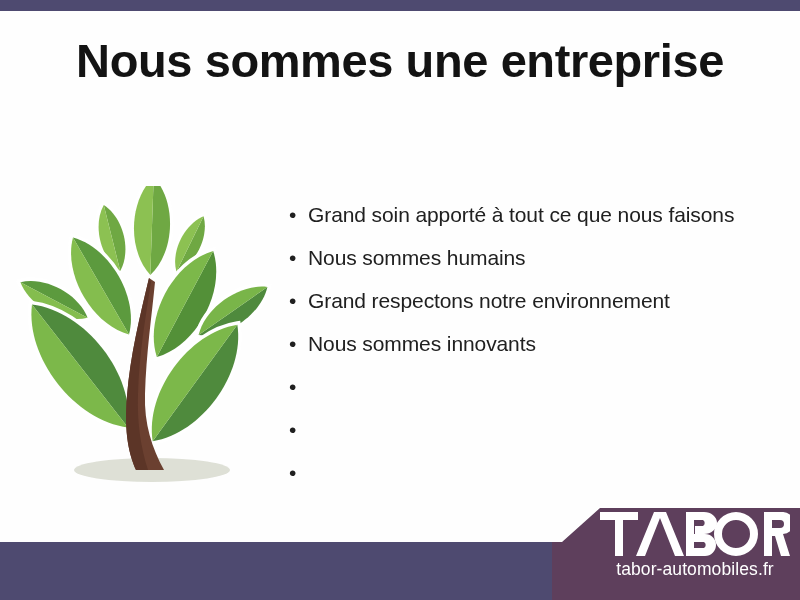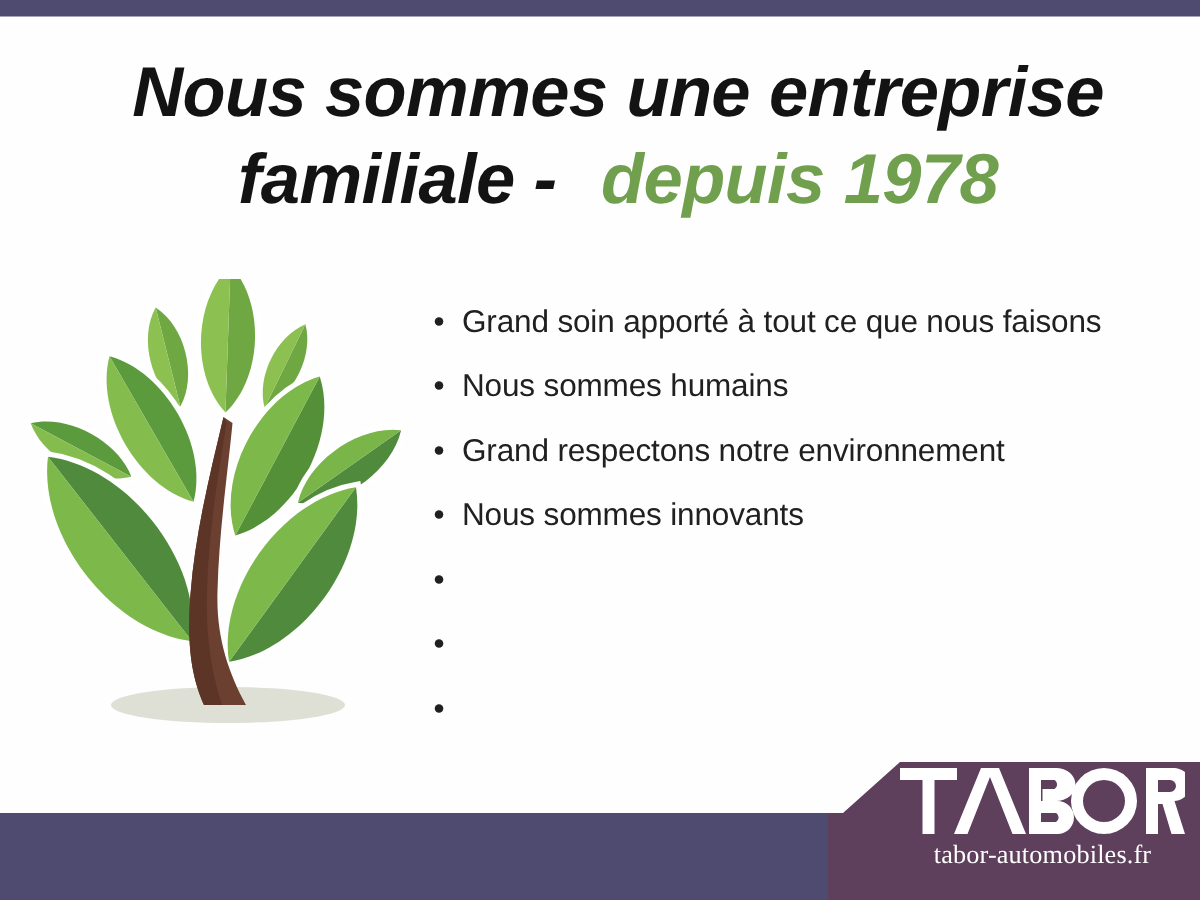--- a/index.html
+++ b/index.html
@@ -50,39 +50,38 @@
   }
   .logo-wordmark svg { display: block; }
   .logo-url {
     position: absolute;
     left: 600px;
     top: 559px;
     width: 190px;
     text-align: center;
     color: #ffffff;
     font-size: 17.5px;
-    font-family: Liberation Serif, serif;
+    font-family: Liberation Sans, sans-serif;
     letter-spacing: 0.1px;
     white-space: nowrap;
   }
 
   
   .headline {
     position: absolute;
-    left: 52px;
+    left: 40px;
     top: 32px;
     width: 720px;
     text-align: center;
     font-family: "Liberation Sans Narrow", "Liberation Sans", sans-serif;
     font-weight: bold;
     font-size: 47px;
     line-height: 58px;
     color: #131313;
     letter-spacing: -0.4px;
-    font-style: italic;
   }
   .headline .line { display: block; white-space: nowrap; }
   .headline .accent { color: #70a04e; }
   .headline .gap { letter-spacing: 4px; }
 
   
   .bullets {
     position: absolute;
     left: 286px;
     top: 193px;
@@ -124,21 +123,20 @@
 </style>
 </head>
 <body>
 
 <div id="slide">
 
   <div class="bar-top"></div>
 
   <div class="headline">
     <span class="line">Nous sommes une entreprise</span>
-    <span class="line"><span>familiale - </span><span class="gap">&nbsp;</span><span class="accent">depuis 1978</span></span>
   </div>
 
   <div class="tree">
     <svg width="270" height="300" viewBox="0 0 270 300" xmlns="http://www.w3.org/2000/svg">
       <defs>
         <clipPath id="lf1">
             <ellipse cx="0" cy="0" rx="1" ry="1"></ellipse>
           </clipPath>
       </defs>
 

